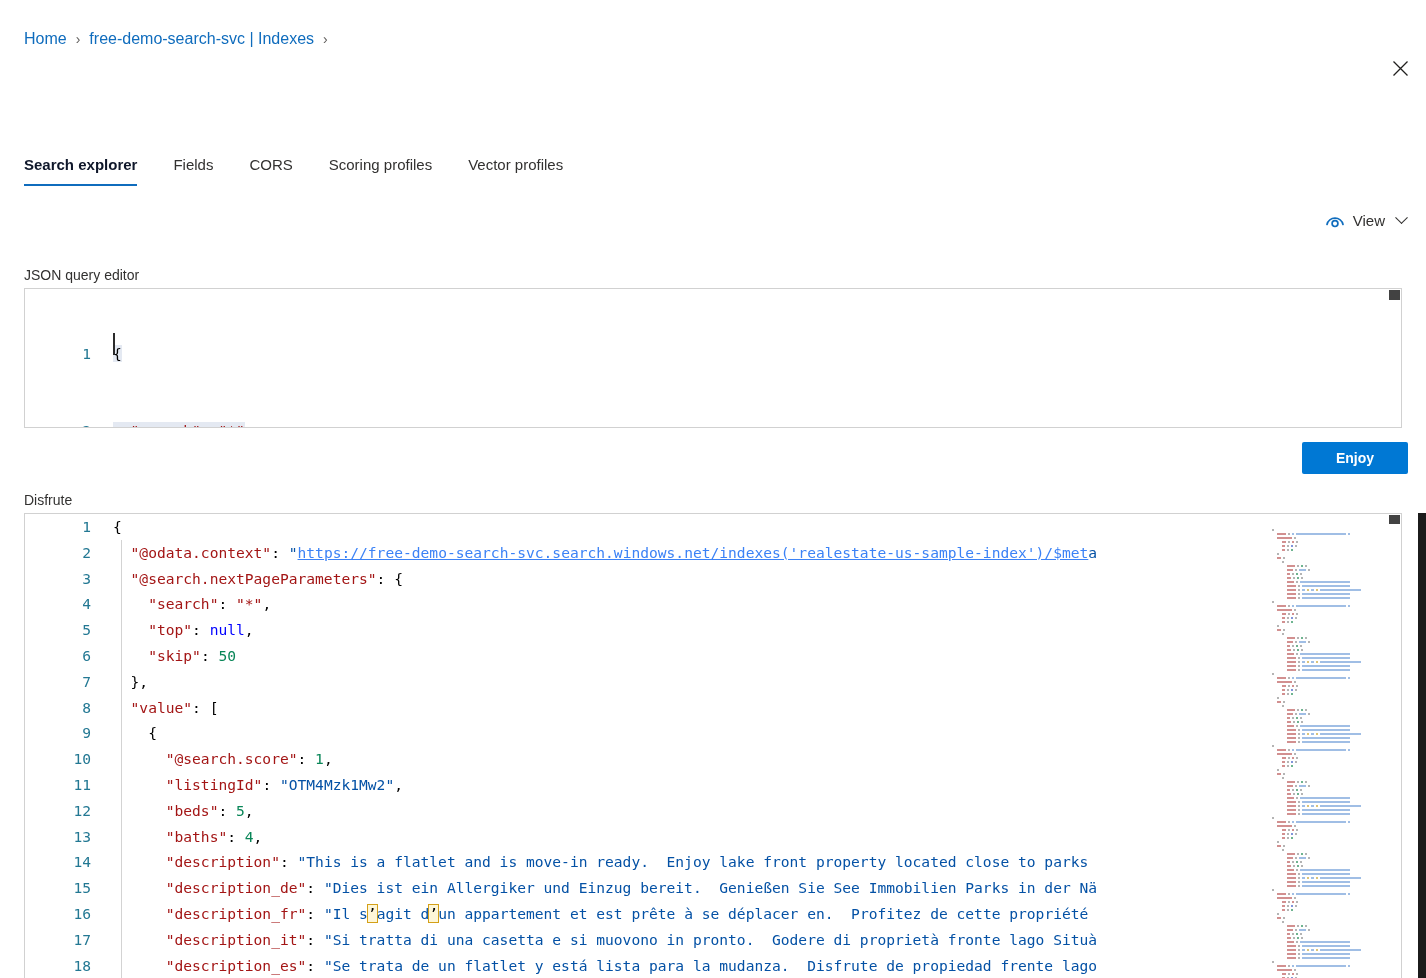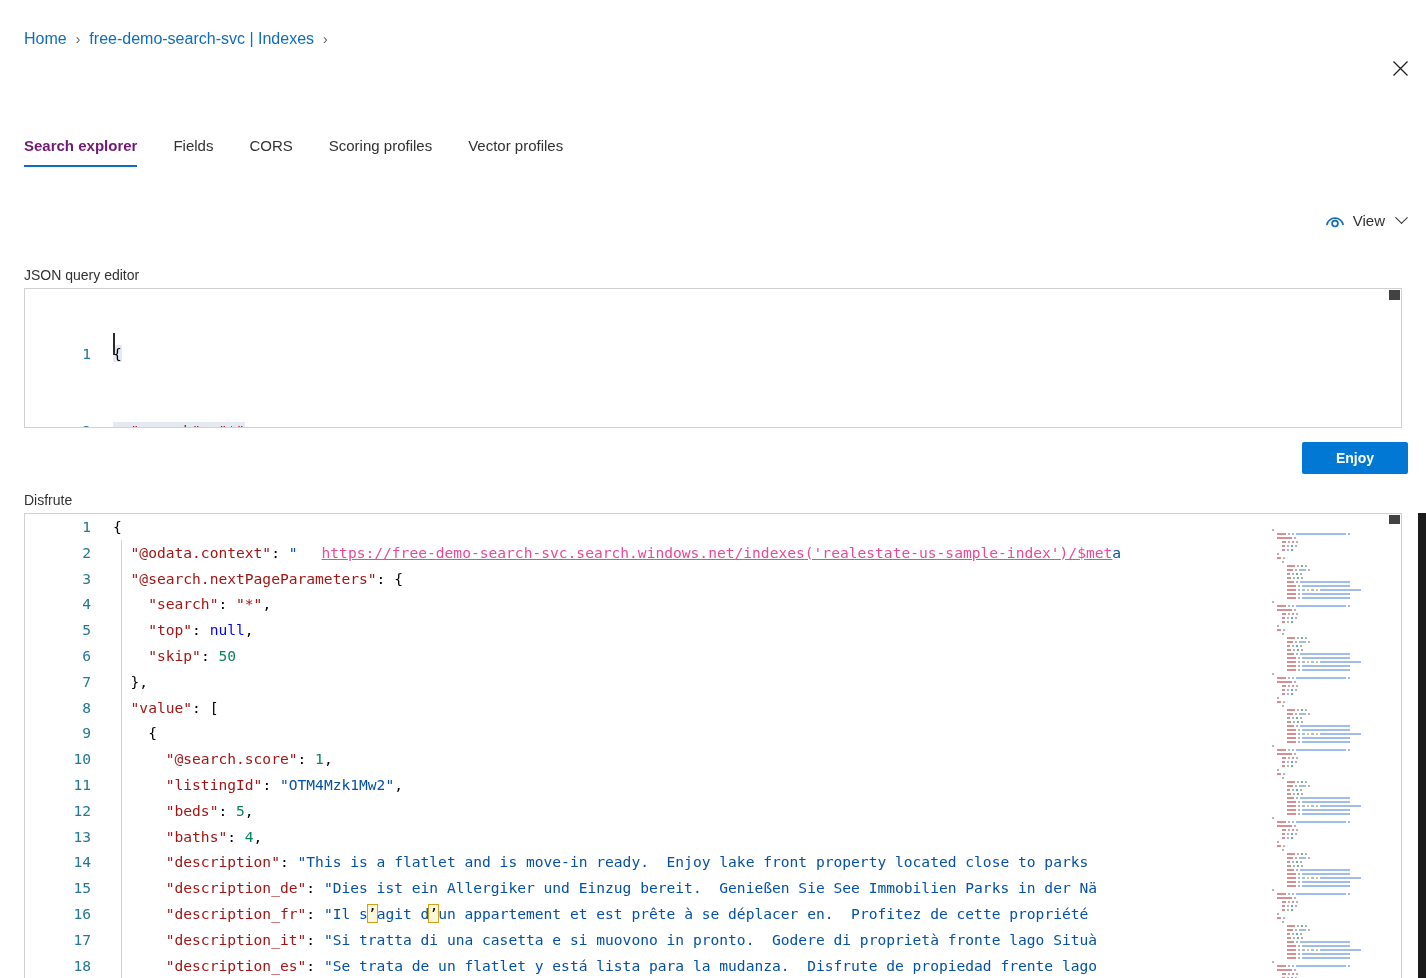--- a/index.html
+++ b/index.html
@@ -51,21 +51,21 @@
   .tabs {
     position: absolute; left: 24px; top: 136px;
     display: flex; align-items: flex-end; gap: 0;
   }
   .tab {
     font-size: 15px; line-height: 20px; color: #323130;
     padding: 0 18px 11px 18px; cursor: pointer; white-space: nowrap;
     position: relative;
   }
   .tab:first-child { padding-left: 0; }
-  .tab.active { font-weight: 700; color: #701a75; }
+  .tab.active { font-weight: 700; color: #0f172a; margin-top: 19px; }
   .tab.active::after {
     content: ""; position: absolute; left: 0; right: 18px; bottom: 0;
     height: 2px; background: #0f6cbd;
   }
 
   
   .toolbar {
     position: absolute; right: 18px; top: 208px;
     display: flex; align-items: center; gap: 20px;
   }
@@ -136,21 +136,21 @@
     background: #e4e9f2;
   }
 
   
   .t-key   { color: #a31515; }
   .t-str   { color: #0451a5; }
   .t-strd  { color: #a31515; }
   .t-num   { color: #098658; }
   .t-null  { color: #0000ff; }
   .t-punc  { color: #000000; }
-  .t-url   { color: #ec4899; text-decoration: underline; margin-left: 24px; }
+  .t-url   { color: #3b82f6; text-decoration: underline; }
   .t-box {
     border: 1px solid #d4a017; background: #fdf6d8;
     padding: 0 0px; margin: 0 -1px;
   }
 
   
   .caret {
     position: absolute; left: 88px; top: 44px;
     width: 1.6px; height: 22px; background: #2b2b2b;
   }

